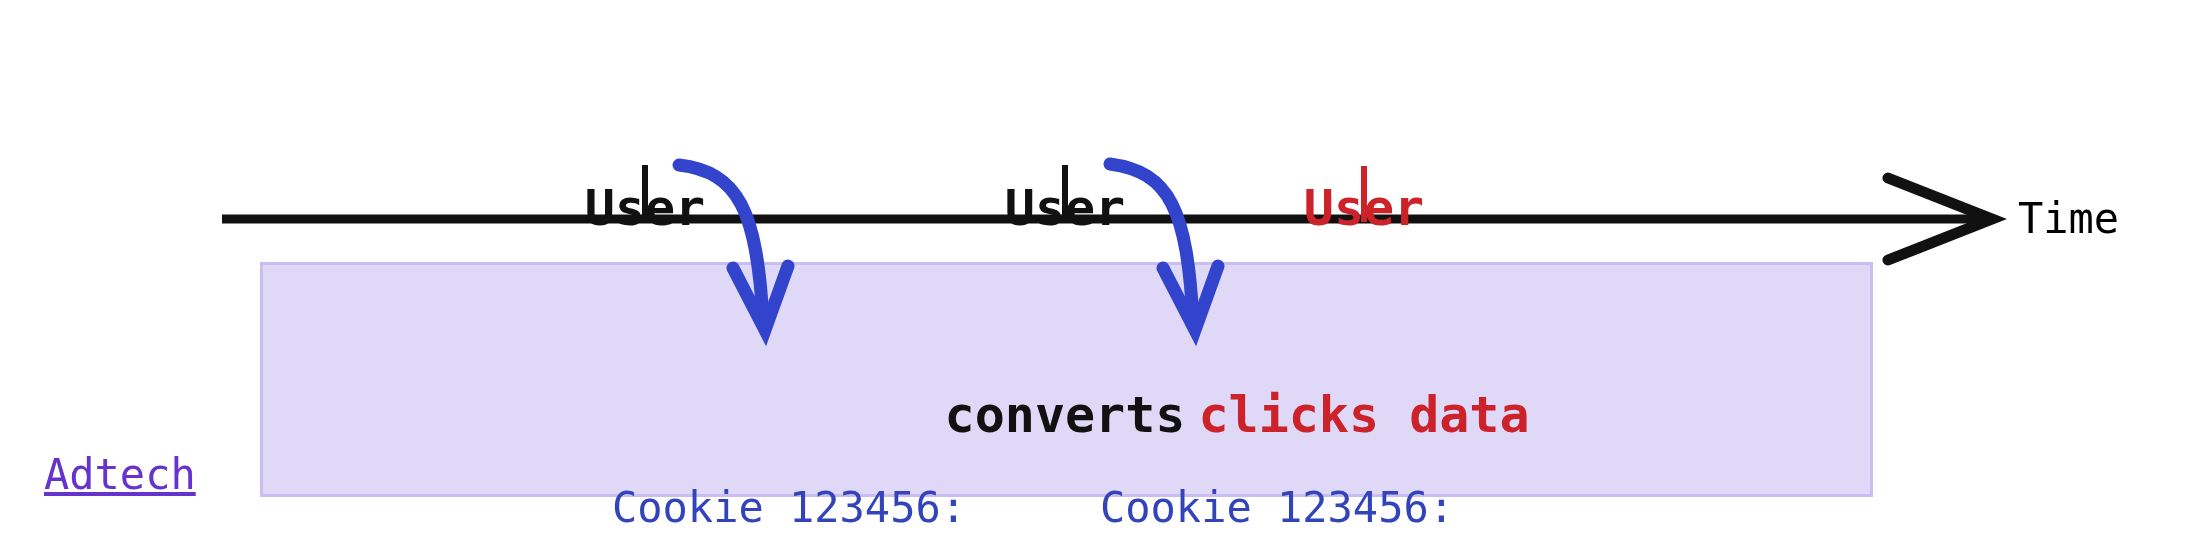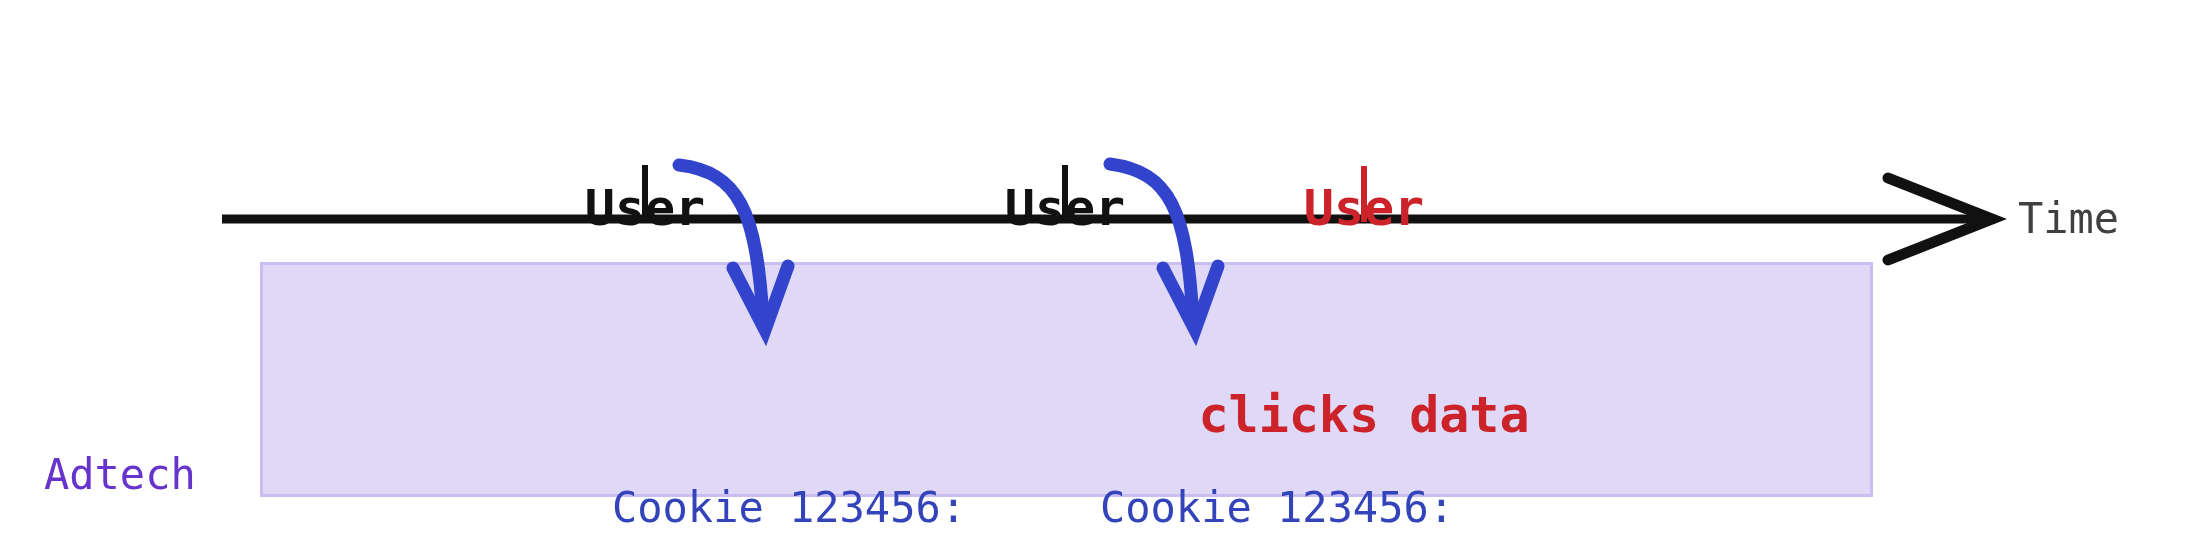--- a/index.html
+++ b/index.html
@@ -41,31 +41,31 @@
   .event-label .l1 { display: block; }
   .event-label .l2 { display: block; }
   .event-click   { left: 645px;  top: 36px;  color: #111111; }
   .event-convert { left: 1065px; top: 36px;  color: #111111; }
   .event-clear   { left: 1364px; top: 36px;  color: #CC2229; }
 
   .time-label {
     left: 2018px;
     top: 190px;
     font-size: 42px;
-    color: #404040;
+    color: #000000;
   }
 
   .server-label {
     left: 44px;
     top: 330px;
     font-size: 42px;
     color: #6633CC;
     text-align: left;
   }
-  .server-label .l1 { display: block; }
+  .server-label .l1 { display: block; text-decoration: underline; }
 
   .server-box {
     position: absolute;
     left: 260px;
     top: 262px;
     width: 1613px;
     height: 235px;
     background: #DFD8F7;
     border: 3px solid #C9BDF2;
     box-sizing: border-box;
@@ -106,20 +106,21 @@
     <path fill="none" stroke="#3344CC" stroke-width="13" stroke-linecap="round" d="M 1110,164 C 1170,172 1187,210 1193,320"></path>
     <polyline points="1163,268 1195,330 1218,266" fill="none" stroke="#3344CC" stroke-width="13" stroke-linecap="round" stroke-linejoin="miter"></polyline>
   </svg>
 
   <div class="lbl event-label event-click">
     <span class="l1">User</span>
   </div>
 
   <div class="lbl event-label event-convert">
     <span class="l1">User</span>
+    <span class="l2">converts</span>
   </div>
 
   <div class="lbl event-label event-clear">
     <span class="l1">User</span>
     <span class="l2">clicks data</span>
   </div>
 
   <div class="lbl time-label">Time</div>
 
   <div class="lbl server-label">

